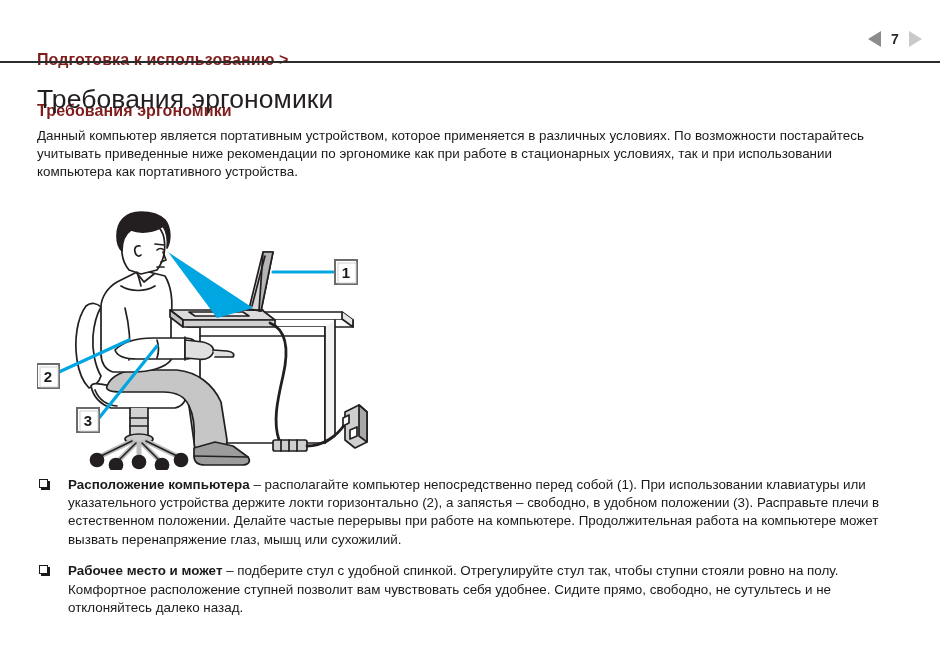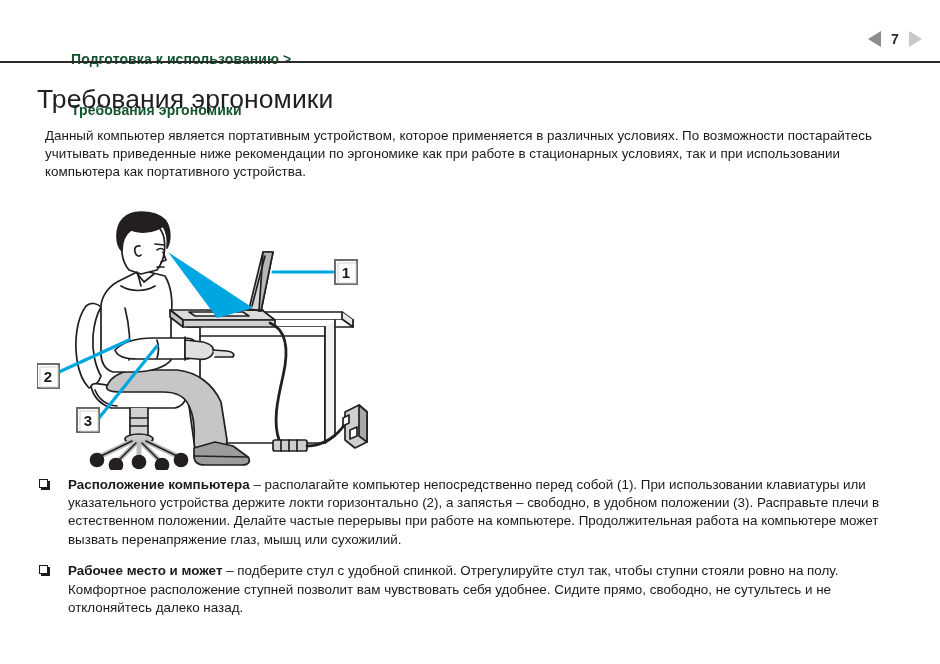--- a/index.html
+++ b/index.html
@@ -19,27 +19,26 @@
   
   .page-header {
     position: relative;
     height: 62px;
     padding: 0;
   }
   .breadcrumb {
     position: absolute;
     left: 37px;
     top: 17px;
-    font-size: 14px;
+    font-size: 16px;
     line-height: 17px;
-    color: #14532d;
+    color: #7f1d1d;
     font-weight: 600;
     letter-spacing: .1px;
     white-space: pre;
-    margin-left: 34px;
   }
   .breadcrumb .bc-line {
     display: block;
   }
   .pager {
     position: absolute;
     right: 18px;
     top: 31px;
     display: flex;
     align-items: center;
@@ -83,21 +82,21 @@
     font-size: 26.5px;
     font-weight: normal;
     color: #231f20;
     margin: 22px 0 12px 0;
     letter-spacing: .1px;
   }
   .intro {
     font-size: 13.4px;
     line-height: 18.2px;
     color: #1a1a1a;
-    margin: 8px;
+    margin: 0;
     max-width: 872px;
   }
 
   
   .figure {
     position: relative;
     margin: 8px 0 0 0;
     width: 400px;
     height: 280px;
   }

